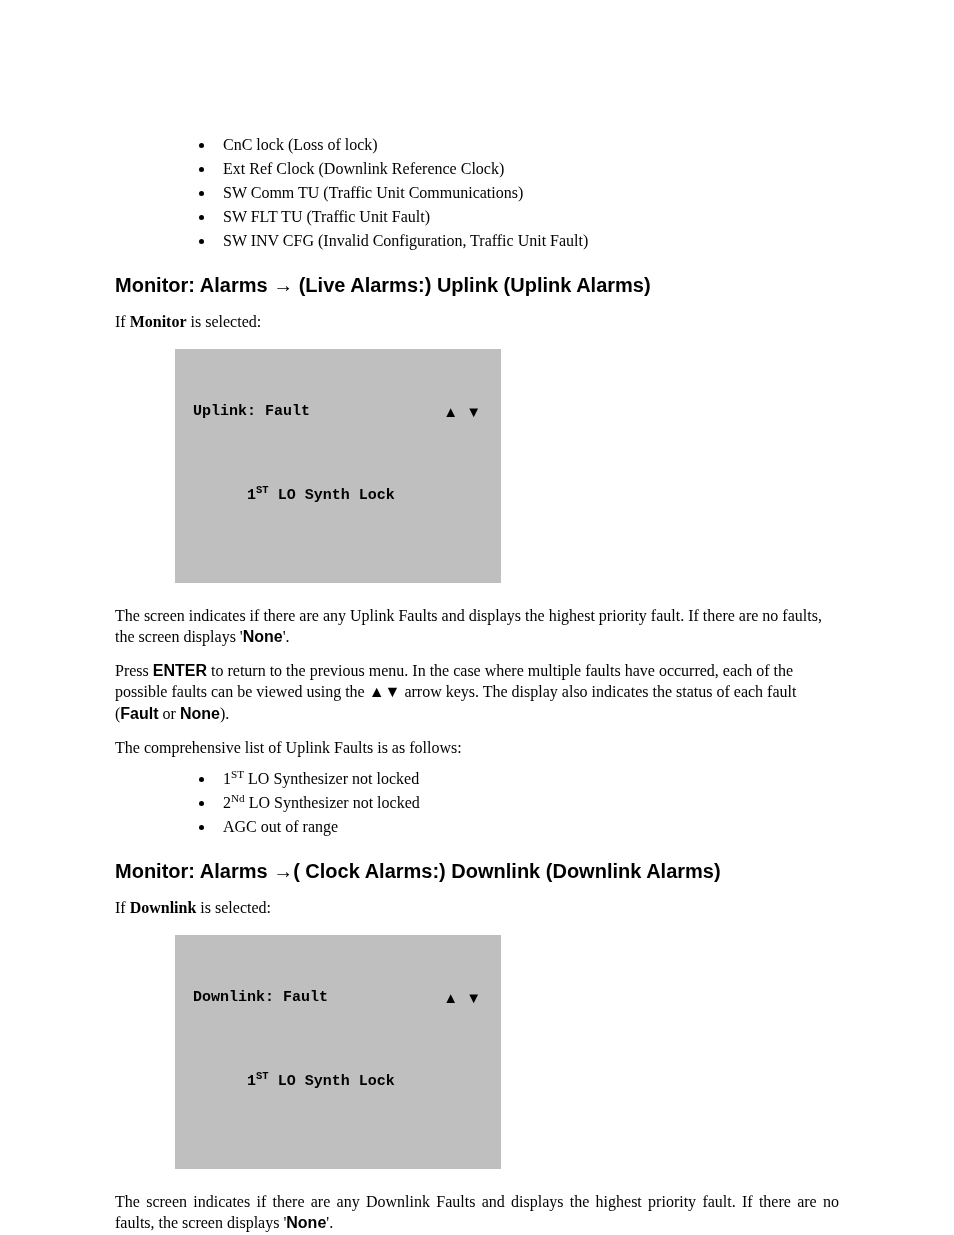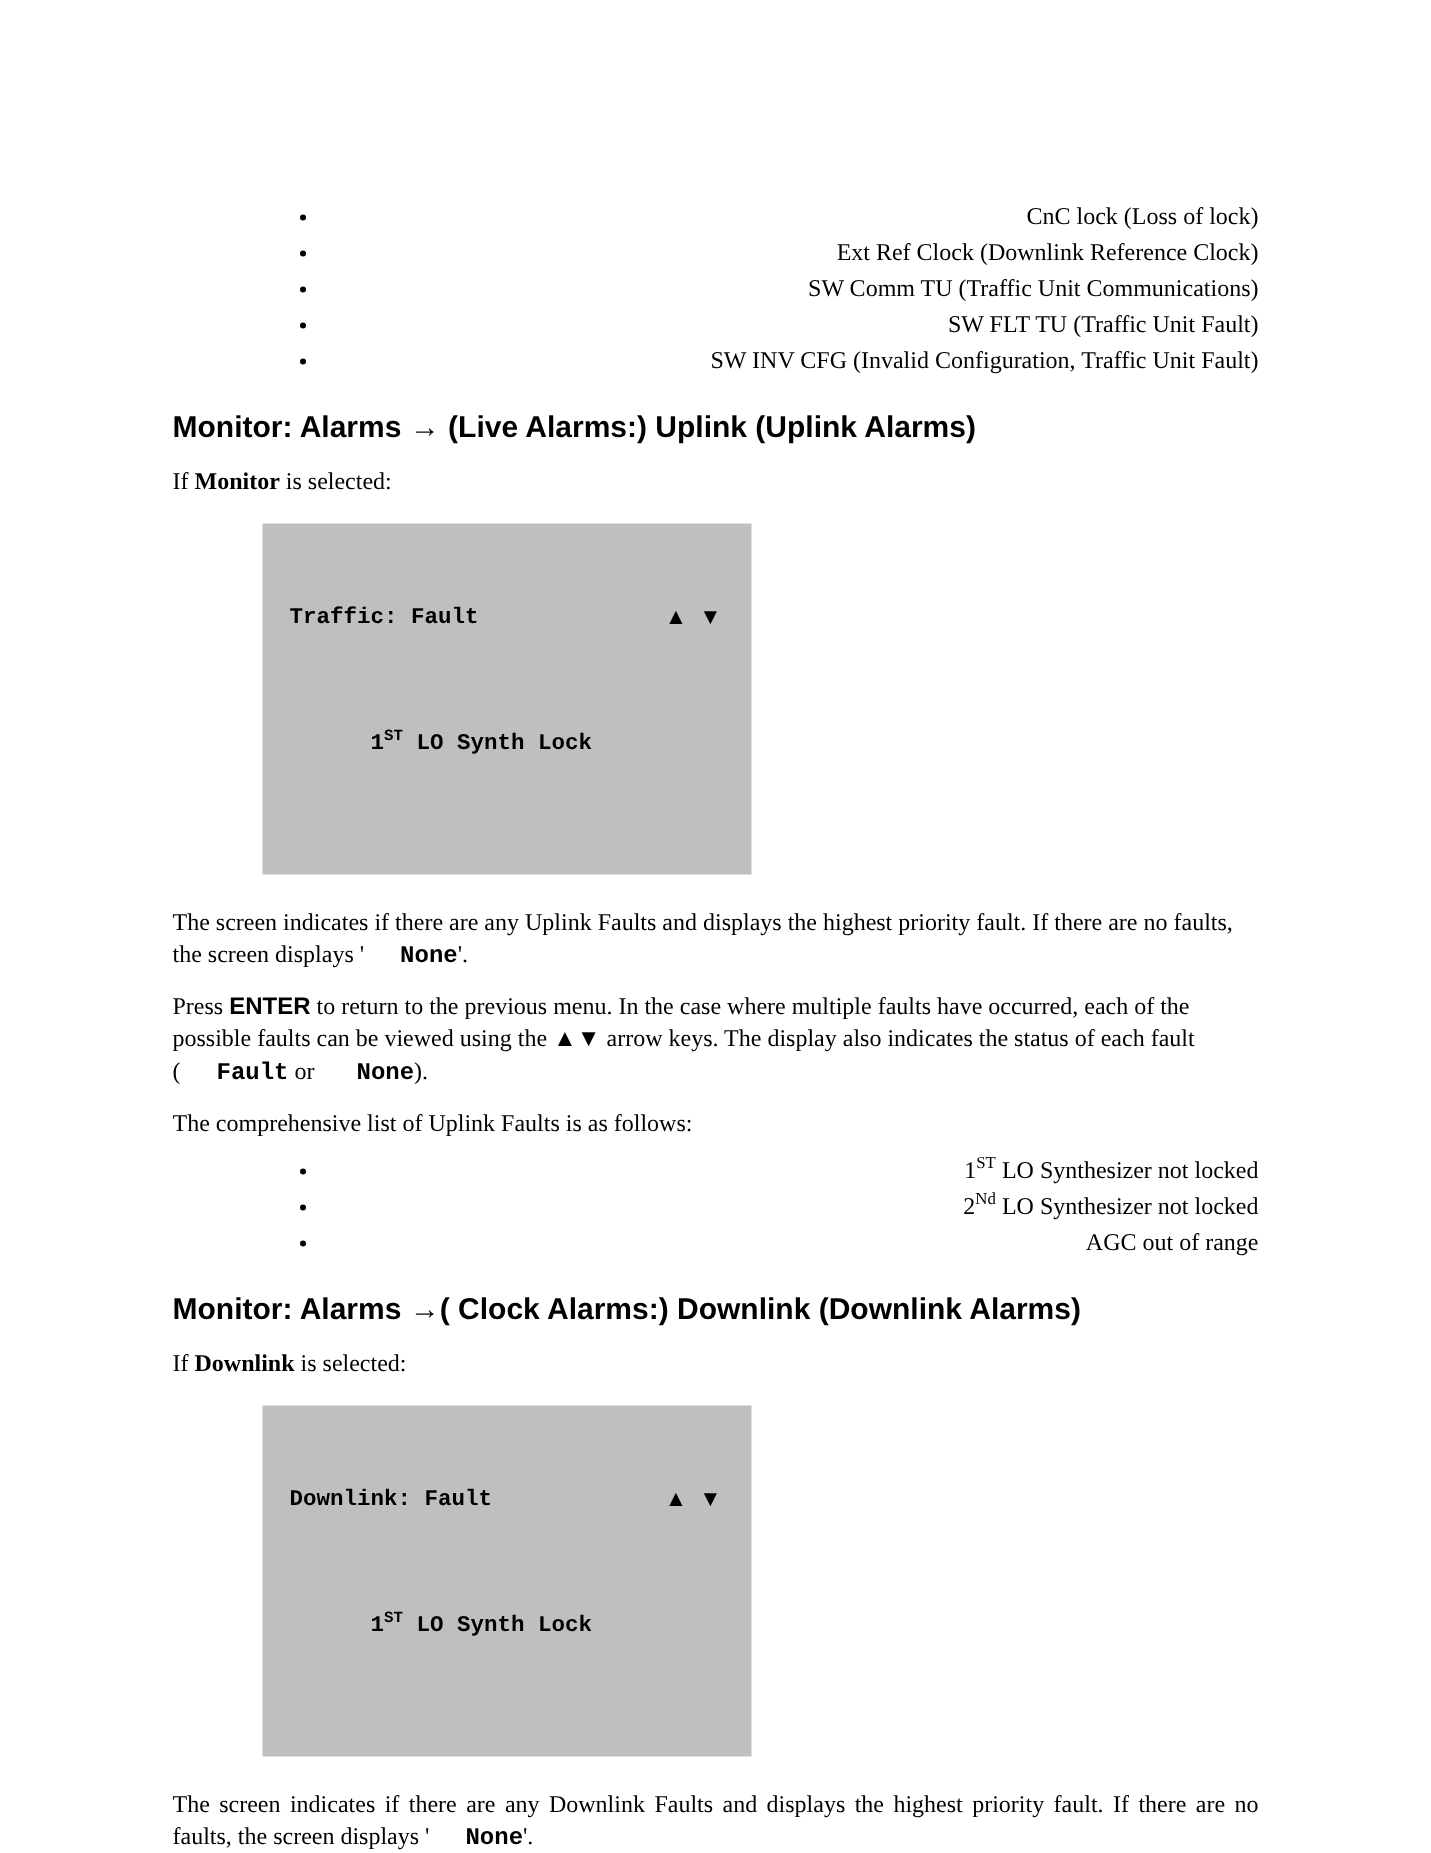--- a/index.html
+++ b/index.html
@@ -14,21 +14,20 @@
     width: 954px;
     min-height: 1235px;
     padding: 130px 115px 60px 115px;
     box-sizing: border-box;
     position: relative;
   }
   ul.top-list, ul.fault-list {
     list-style: disc;
     margin: 0 0 24px 0;
     padding-left: 100px;
-    text-align: right;
   }
   ul.top-list li, ul.fault-list li {
     margin: 6px 0;
     padding-left: 8px;
   }
   h2.section-heading {
     font-family: Arial, Helvetica, sans-serif;
     font-weight: bold;
     font-size: 20px;
     margin: 24px 0 14px 0;
@@ -61,23 +60,22 @@
   .lcd-arrows {
     font-family: Arial, sans-serif;
     letter-spacing: 2px;
   }
   .sup {
     font-size: 0.7em;
     vertical-align: super;
     line-height: 0;
   }
   .mono-bold {
-    font-family: Liberation Mono, monospace;
+    font-family: Liberation Sans, sans-serif;
     font-weight: bold;
-    margin-left: 24px;
   }
   .bold {
     font-weight: bold;
   }
   .enter-key {
     font-family: Arial, Helvetica, sans-serif;
     font-weight: bold;
   }
   .tri {
     font-family: Arial, sans-serif;
@@ -99,21 +97,21 @@
   <h2 class="section-heading">
     <span>Monitor: Alarms </span><span class="arrow">→</span><span> (Live Alarms:) Uplink (Uplink Alarms)</span>
   </h2>
 
   <p class="para">
     <span>If </span><span class="bold">Monitor</span><span> is selected:</span>
   </p>
 
   <div class="lcd-box">
     <div class="lcd-line1">
-      <span>Traffic: Fault</span>
+      <span>Uplink: Fault</span>
       <span class="lcd-arrows">▲ ▼</span>
     </div>
     <div>
       <span>1</span><span class="sup">ST</span><span> LO Synth Lock</span>
     </div>
   </div>
 
   <p class="para">
     <span>The screen indicates if there are any Uplink Faults and displays the highest priority  fault.  If there are no faults, the screen displays '</span><span class="mono-bold">None</span><span>'.</span>
   </p>

